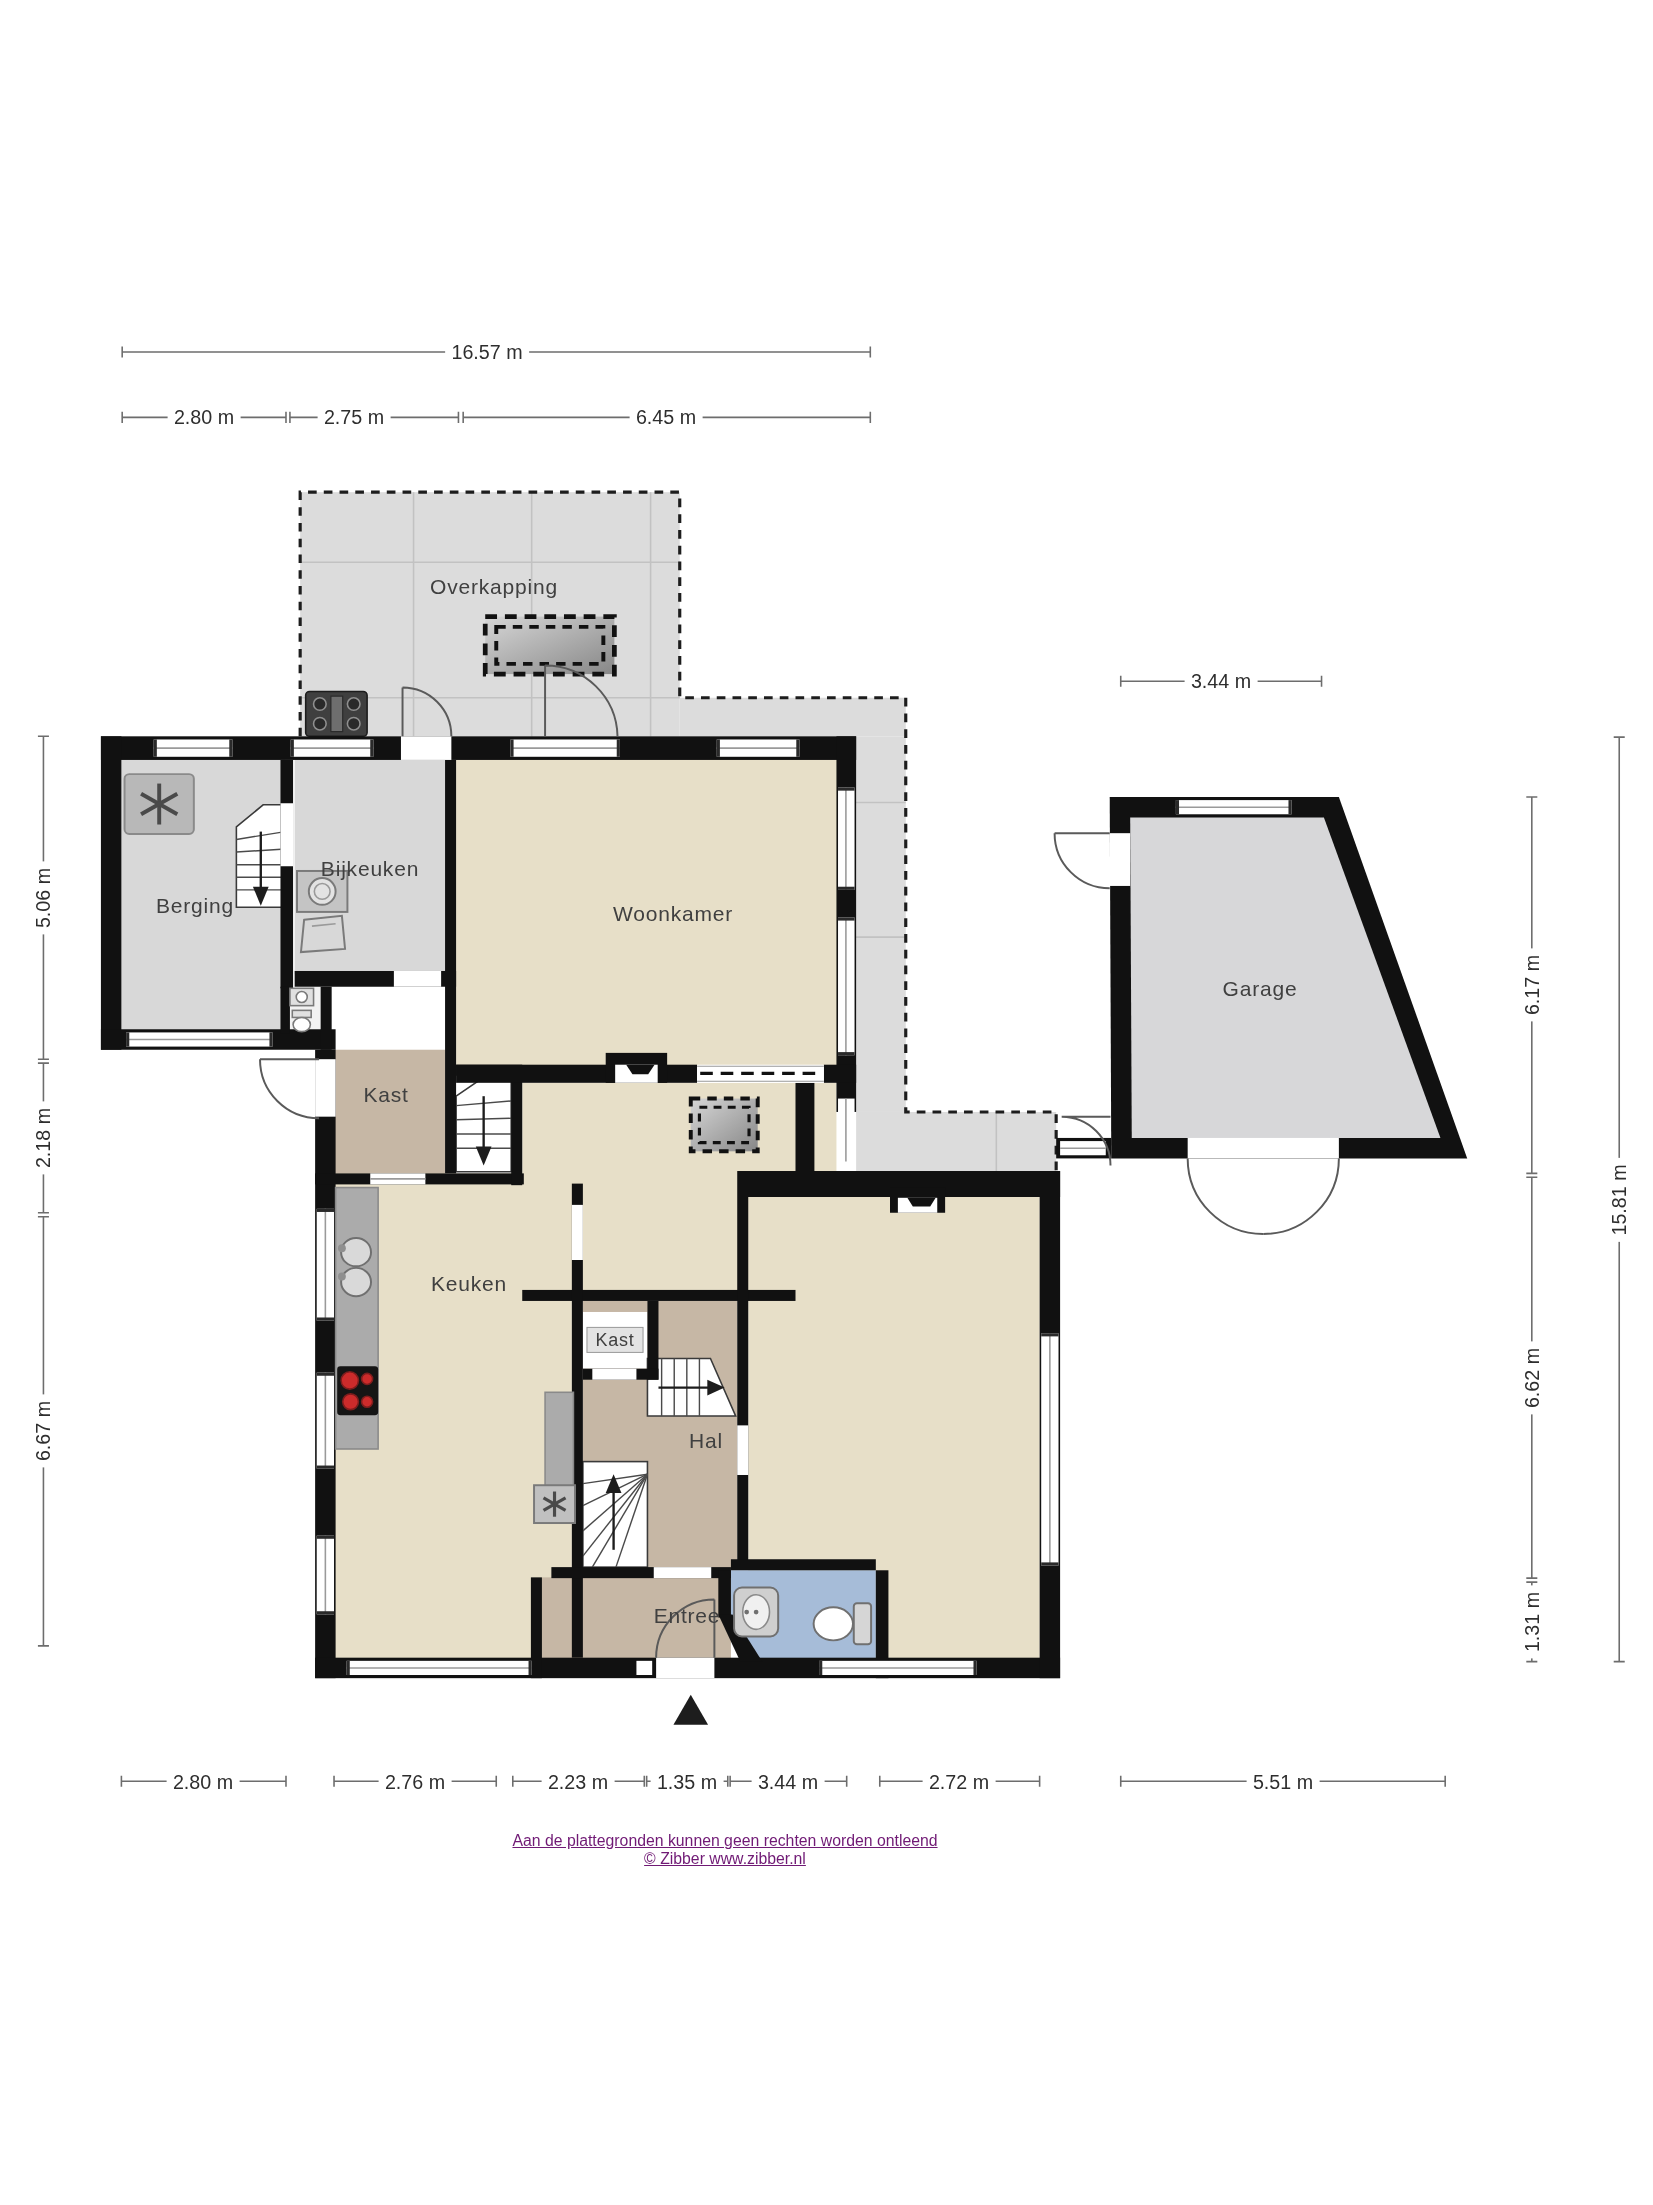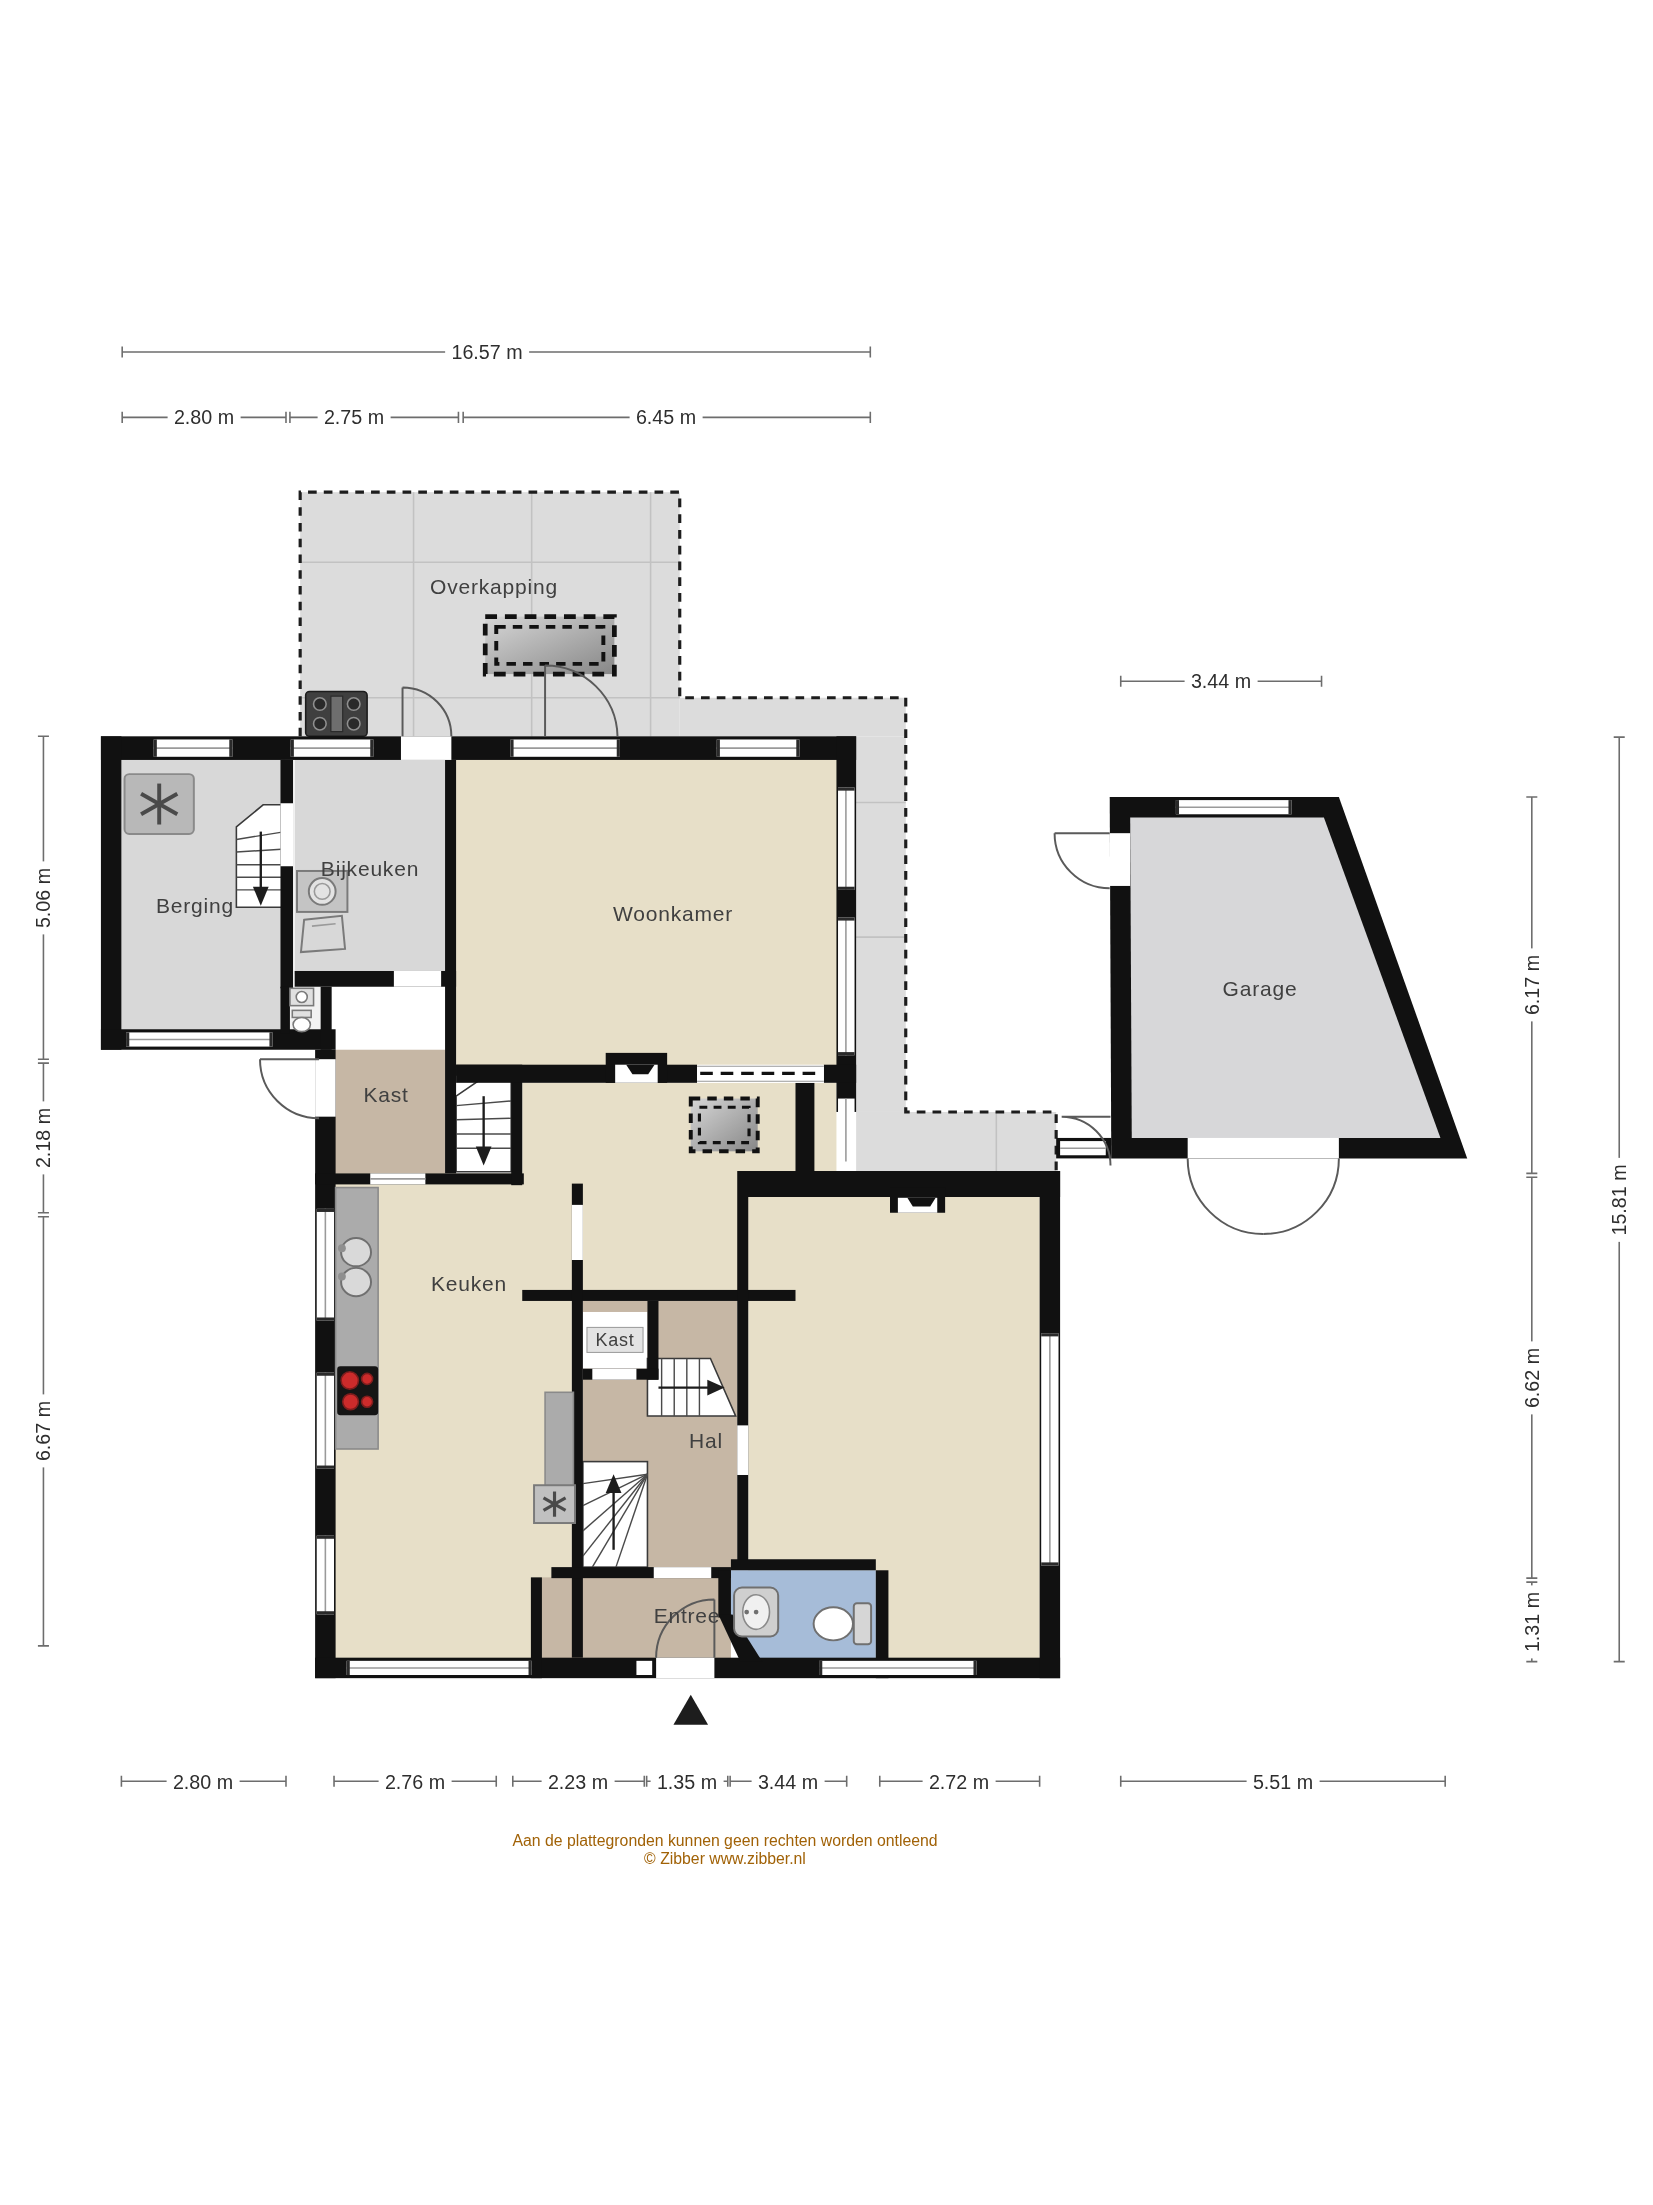--- a/index.html
+++ b/index.html
@@ -25,21 +25,21 @@
   .arrow{fill:#1d1d1d;stroke:none;}
   .arrowline{stroke:#1d1d1d;stroke-width:3;}
   .dimline{stroke:#6d6d6d;stroke-width:2;fill:none;}
   .lbl{position:absolute;transform:translate(-50%,-50%);font-size:21px;
        color:#404040;letter-spacing:0.8px;white-space:nowrap;}
   .lbl-sm{font-size:18px;}
   .dim{position:absolute;transform:translate(-50%,-50%);font-size:19.7px;
        color:#2e2e2e;background:#fff;padding:0 6.3px;white-space:nowrap;}
   .dimv{transform:translate(-50%,-50%) rotate(-90deg);}
   .footer{position:absolute;transform:translate(-50%,-50%);font-size:15.8px;
-       color:#a16207;white-space:nowrap;}
+       color:#701a75;white-space:nowrap;text-decoration:underline;}
 </style>
 </head>
 <body>
 
 <svg id="plan" width="1654" height="2205" viewBox="0 0 2100 2800">
   <defs>
     <linearGradient id="sky" x1="0" y1="0" x2="1" y2="1">
       <stop offset="0" stop-color="#d6d6d6"></stop>
         <stop offset="1" stop-color="#878787"></stop>
     </linearGradient>

